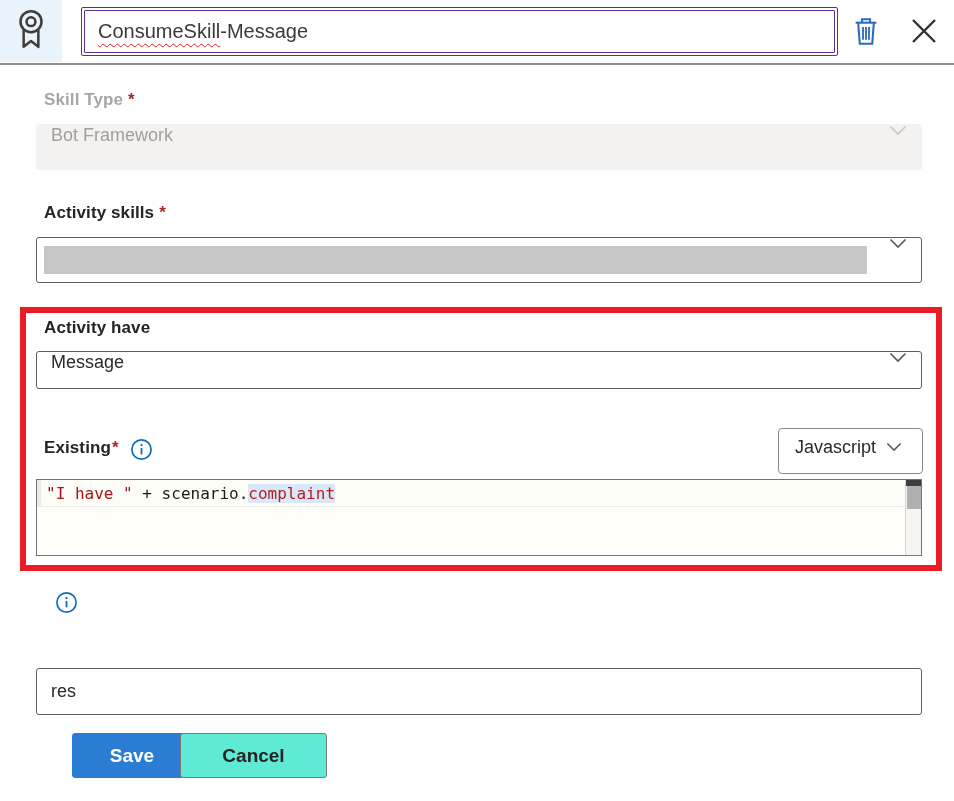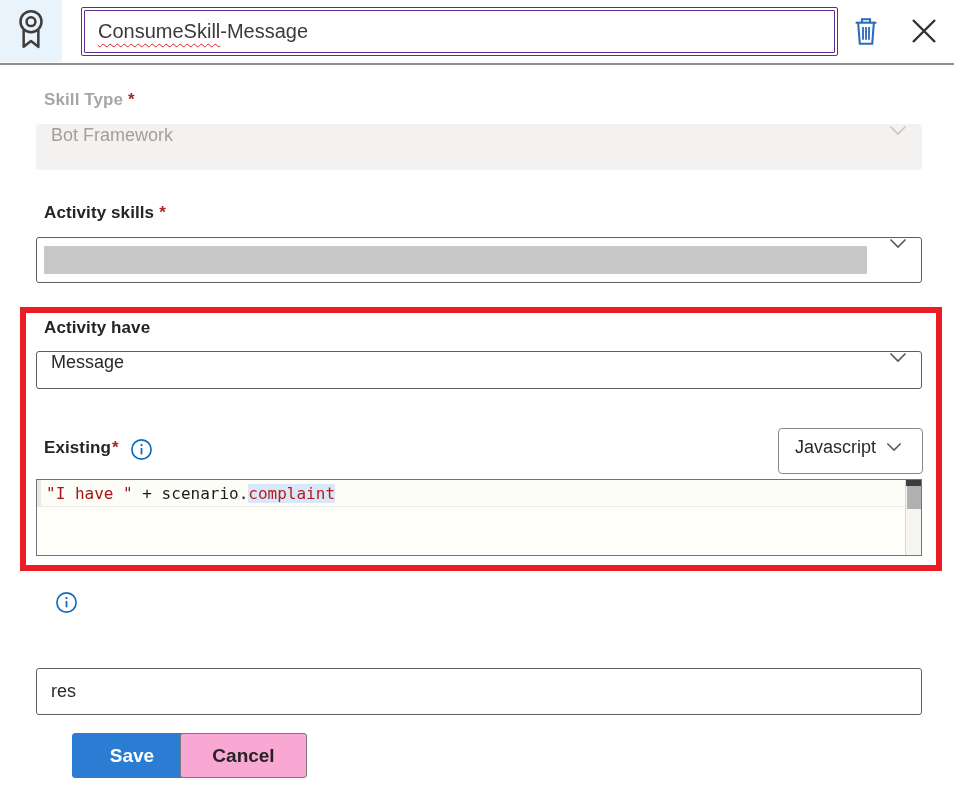--- a/index.html
+++ b/index.html
@@ -125,21 +125,21 @@
   .btn {
     position: absolute; top: 733px; height: 45px;
     font-family: "Liberation Sans", sans-serif;
     font-size: 19px; font-weight: 700; border-radius: 3px; cursor: pointer;
     display: flex; align-items: center; justify-content: center;
   }
   .btn-save {
     left: 36px; width: 120px; background: #2b7cd3; color: #ffffff; border: 1px solid #2b7cd3; margin-left: 36px;
   }
   .btn-cancel {
-    left: 180px; width: 127px; background: #f9a8d4; color: #252423; border: 1.5px solid #7b7a79;
+    left: 180px; width: 147px; background: #5eead4; color: #252423; border: 1.5px solid #7b7a79;
   }
 </style>
 </head>
 <body>
 
 <div id="app">
 
   <div class="icon-tile">
     <span>
       <svg width="38" height="42" viewBox="0 0 36 40">

